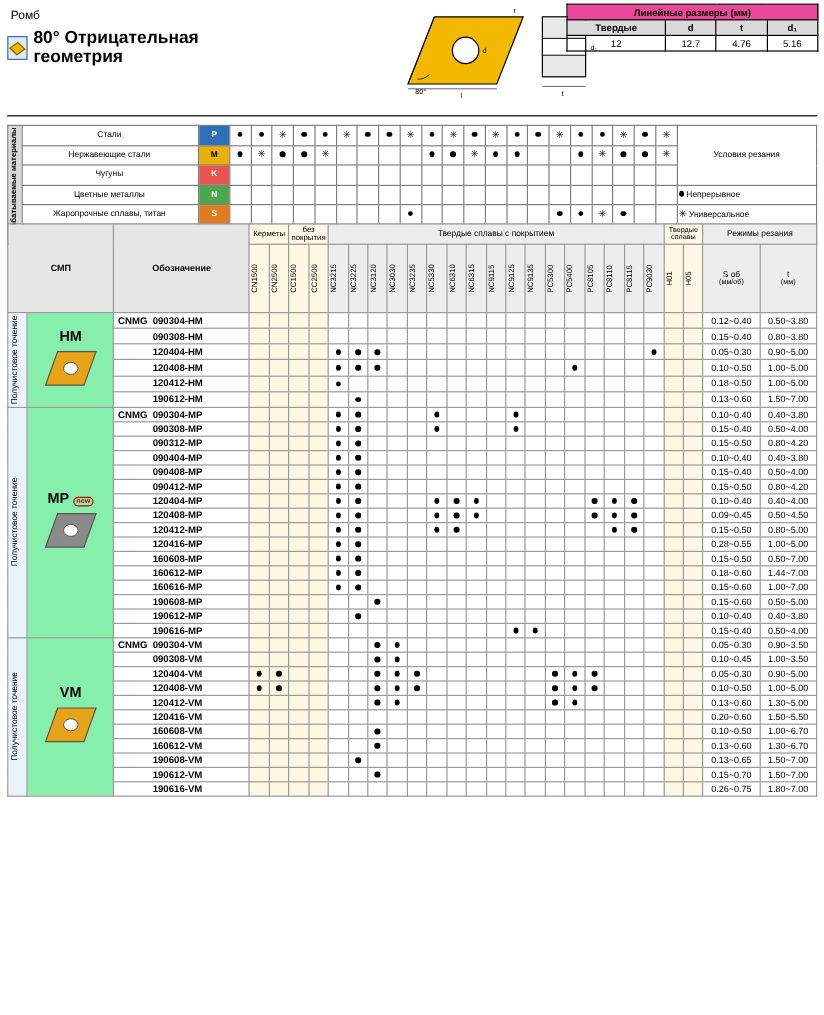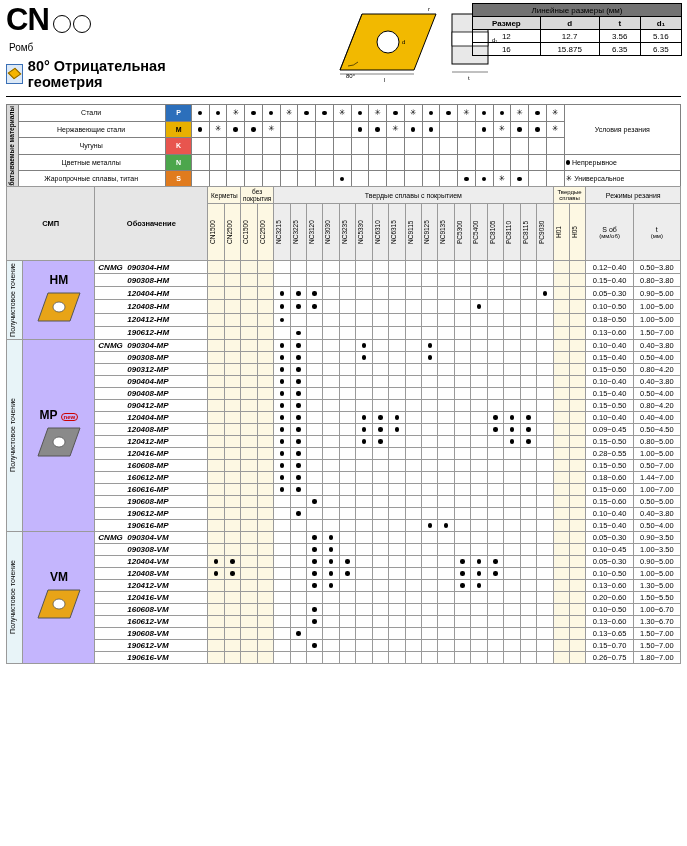--- a/index.html
+++ b/index.html
@@ -25,21 +25,21 @@
   .geom-ico { width:20px; height:20px; border:1px solid #3a6fb5; background:#dce9f7; display:flex; align-items:center; justify-content:center; margin-right:5px;}
   .geom-ico .d { width:9px; height:9px; background:#f5b400; border:1px solid #8a6400; transform:rotate(45deg) skewX(-10deg); }
   .geom-title { font-size:14.5px; font-weight:bold; }
 
   
   .drawing { position:absolute; left:330px; top:6px; width:200px; height:84px; }
 
   
   .lin { position:absolute; left:472px; top:3px; width:210px; border-collapse:collapse; font-size:8px; }
   .lin th, .lin td { border:1px solid #000; text-align:center; padding:1px 2px; height:13px; }
-  .lin .top { background:#737373; font-weight:normal; }
+  .lin .top { background:#ec4899; font-weight:bold; }
   .lin .hdr2 { background:#d9d9d9; font-weight:bold; }
 
   
   .mat { position:absolute; left:6px; top:104px; width:675px; }
   table.matt { border-collapse:collapse; width:675px; font-size:7px; }
   table.matt td { border:1px solid #808080; height:11px; }
   .matlabel { width:12px; background:#d9d9d9; text-align:center; font-size:6.5px; font-weight:bold; }
   .matname { width:150px; text-align:center; background:#fff; padding-right:3px; }
   .matgrp { width:26px; text-align:center; font-weight:bold; color:#fff; }
   .g-P { background:#2c6fbb; }
@@ -52,39 +52,36 @@
   .cond { width:118px; border:1px solid #808080; background:#fff; font-size:7px; }
 
   
   .main { position:absolute; left:6px; top:186px; width:675px; border-collapse:collapse; font-size:7.5px; }
   .main td, .main th { border:1px solid #9a9a9a; }
   .vhead { writing-mode:vertical-rl; transform:rotate(180deg); font-size:7px; text-align:center; white-space:nowrap; padding:1px; }
   .grphdr { background:#e6e6e6; font-weight:bold; text-align:center; font-size:7.5px; }
   .colhdr { background:#ededed; text-align:center; font-size:7px; }
   .coatcol { background:#fdf8e3; }
   .cell-dot { text-align:center; width:16px; }
-  .desig { padding-left:3px; font-weight:bold; font-size:8px;font-style:italic; }
+  .desig { padding-left:3px; font-weight:bold; font-size:8px; }
   .num { text-align:center; font-size:7.5px; }
   .sidelabel { width:16px; background:#e8f4f8; }
-  .imgcell { width:70px; background:#c4b5fd; text-align:center; vertical-align:middle; }
+  .imgcell { width:70px; background:#86efac; text-align:center; vertical-align:middle; }
   .grp-badge { font-weight:bold; font-size:12px; margin-bottom:4px; }
   .dot { display:inline-block; width:4.5px; height:4.5px; background:#000; border-radius:50%; }
   .star { font-size:8px; line-height:8px; }
 
   .insert-svg { display:block; margin:0 auto; }
 </style>
 </head>
 <body>
 
 <div class="page">
 
   <div class="hdr">
-    <div class="cn-logo">
-      <span>CN</span><span class="cn-circles"><span class="cn-circ"></span><span class="cn-circ"></span></span>
-    </div>
     <div class="romb">Ромб</div>
     <div class="geom-row">
       <div class="geom-ico">
           <div class="d"></div>
         </div>
       <div class="geom-title">80° Отрицательная геометрия</div>
     </div>
     <div style="position:absolute;left:0;top:92px;width:675px;height:1px;background:#000;"></div>
   </div>
 
@@ -112,36 +109,30 @@
       </g>
     </svg>
   </div>
 
   <table class="lin">
     <tbody>
         <tr>
           <td class="top" colspan="4">Линейные размеры (мм)</td>
         </tr>
     <tr>
-      <td class="hdr2">Размер</td>
+      <td class="hdr2">Твердые</td>
       <td class="hdr2">d</td>
       <td class="hdr2">t</td>
       <td class="hdr2">d₁</td>
     </tr>
     <tr>
           <td>12</td>
           <td>12.7</td>
-          <td>3.56</td>
+          <td>4.76</td>
           <td>5.16</td>
-        </tr>
-    <tr>
-          <td>16</td>
-          <td>15.875</td>
-          <td>6.35</td>
-          <td>6.35</td>
         </tr>
   </tbody>
     </table>
 
   <div class="mat">
     <table class="matt" id="mat-table">
         <tbody>
           <tr>
             <td class="matlabel" rowspan="6">
               <div style="writing-mode:vertical-rl;transform:rotate(180deg);white-space:nowrap;">Обрабатываемые материалы</div>

